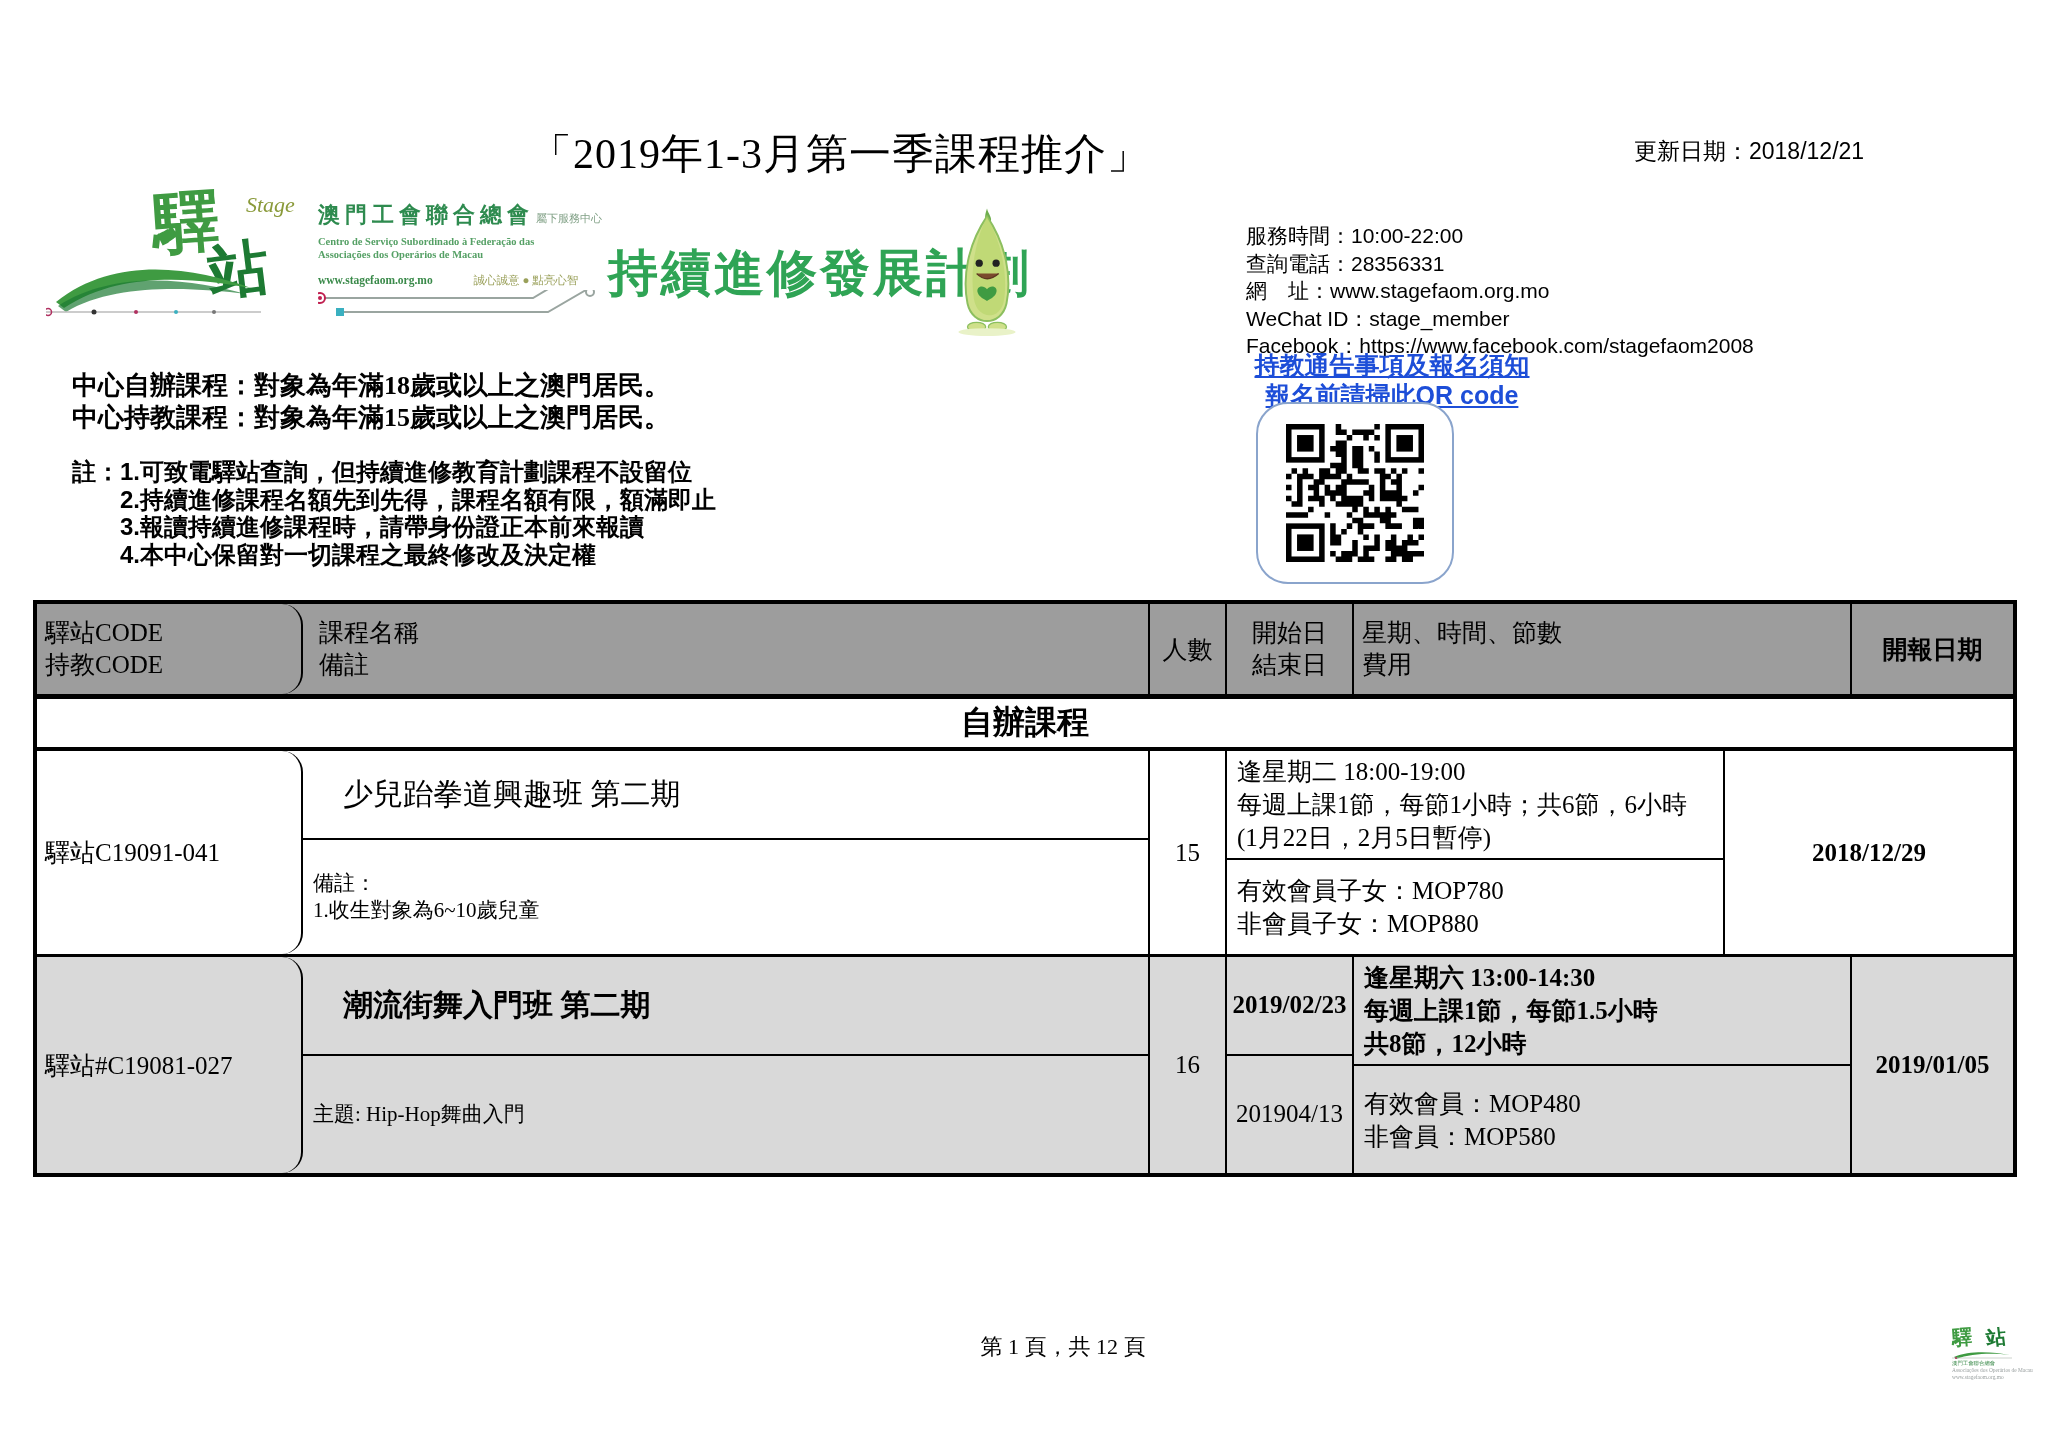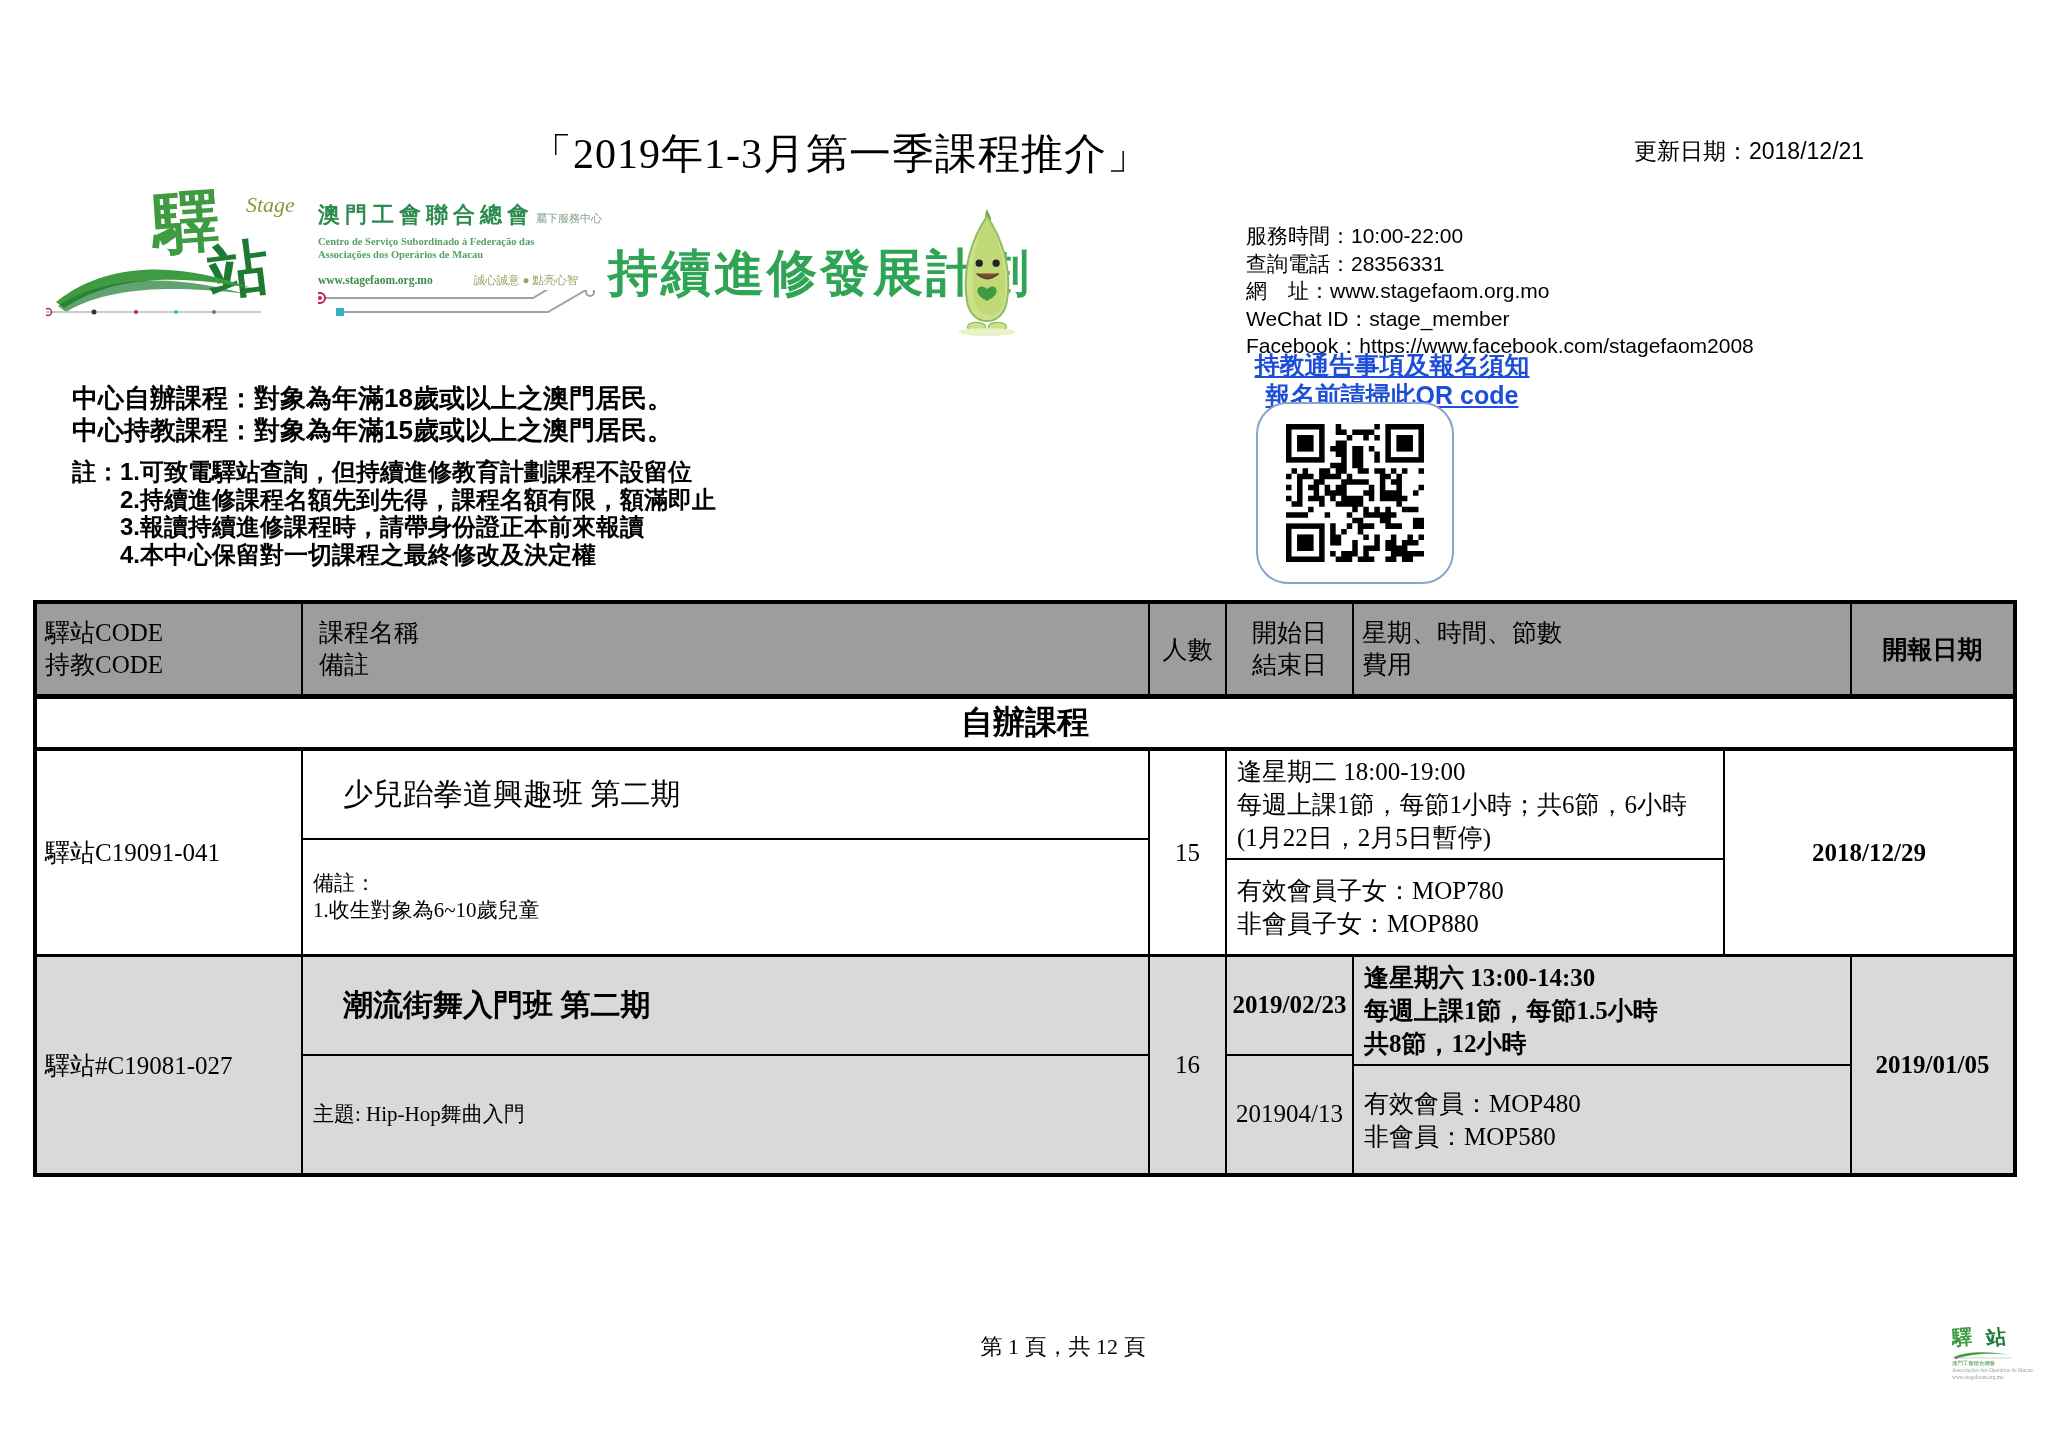--- a/index.html
+++ b/index.html
@@ -32,37 +32,37 @@
            font-size:21px;line-height:27.5px;font-weight:500;}
   
   .notice{position:absolute;left:1232px;top:350px;width:320px;text-align:center;
           font-family:"Liberation Sans","DejaVu Sans",sans-serif;font-size:25px;line-height:30px;
           font-weight:bold;color:#1d4ed8;}
   .notice div{text-decoration:underline;}
   .qr-box{position:absolute;left:1256px;top:402px;width:194px;height:178px;
           border:2px solid #8aa4cc;border-radius:32px;background:#fff;
           display:flex;align-items:center;justify-content:center;}
   
-  .intro{position:absolute;left:72px;top:382px;font-family:Liberation Sans, sans-serif;
+  .intro{position:absolute;left:72px;top:370px;font-family:Liberation Serif, serif;
          font-size:26px;line-height:32px;font-weight:bold;}
   .notes{position:absolute;left:72px;top:458px;font-family:"Liberation Sans","DejaVu Sans",sans-serif;
          font-size:24px;line-height:27.5px;font-weight:bold;display:flex;}
   .notes-label{flex:0 0 auto;}
   
   .ctable{position:absolute;left:33px;top:600px;width:1984px;border:4px solid #000;background:#fff;box-sizing:border-box;}
   .trow{display:flex;width:100%;box-sizing:border-box;}
   .thead{height:95px;background:#9d9d9d;border-bottom:5px solid #000;font-size:25px;}
   .section-row{height:52px;border-bottom:4px solid #000;align-items:center;justify-content:center;
                font-size:32px;font-weight:bold;}
   .crow{height:206px;border-bottom:3px solid #000;font-size:25px;}
   .crow.r2{height:216px;background:#d9d9d9;border-bottom:none;}
   .cell{box-sizing:border-box;border-right:2px solid #000;display:flex;flex-direction:column;
         justify-content:center;padding:4px 8px;overflow:hidden;}
   .cell:last-child{border-right:none;font-weight:bold;}
-  .c1{flex:0 0 266px;}
+  .c1{flex:0 0 266px;border-radius:21px;}
   .c2{flex:0 0 847px;padding-left:16px;}
   .c3{flex:0 0 77px;}
   .c4{flex:0 0 127px;}
   .c5{flex:0 0 498px;}
   .c6{flex:1 1 auto;}
   .center{align-items:center;text-align:center;}
   .split{padding:0;justify-content:flex-start;}
   .sub{box-sizing:border-box;display:flex;flex-direction:column;justify-content:center;padding:4px 10px;}
   .sub.top{border-bottom:2px solid #000;}
   .r1 .sub.top{flex:0 0 43.7%;}

